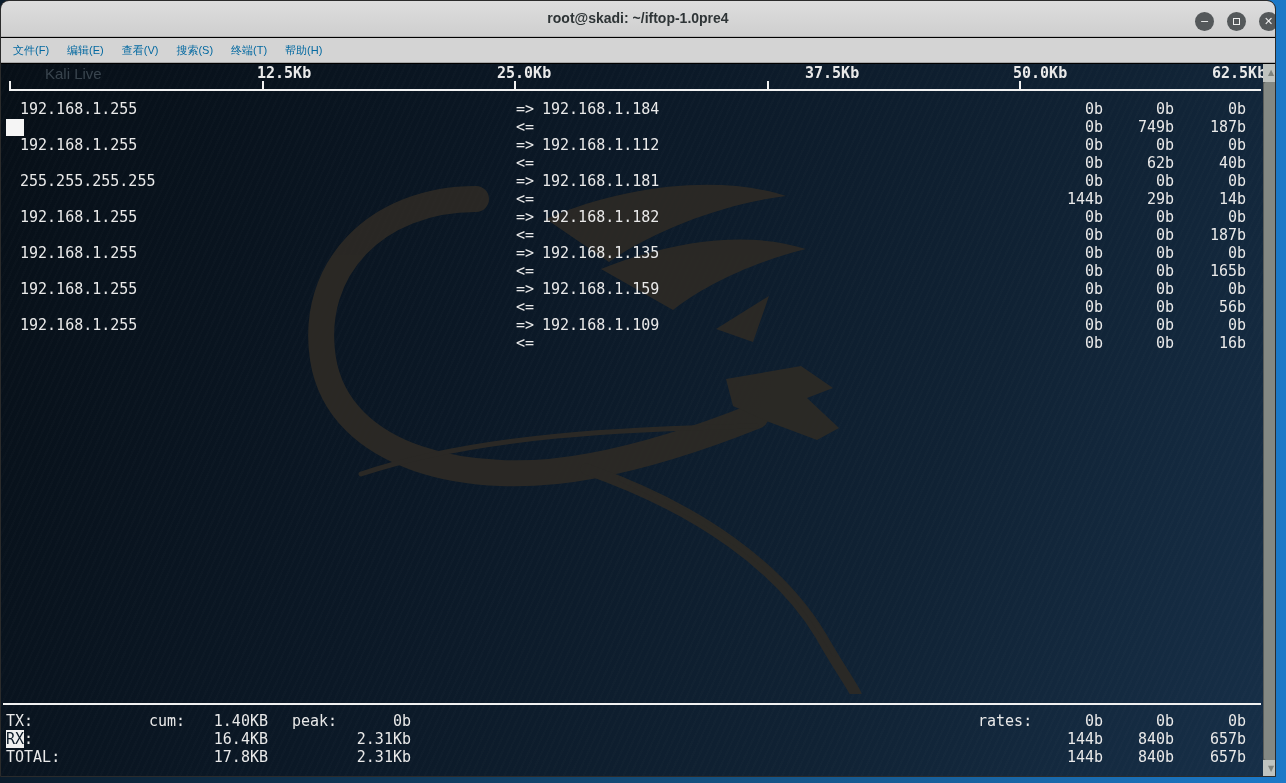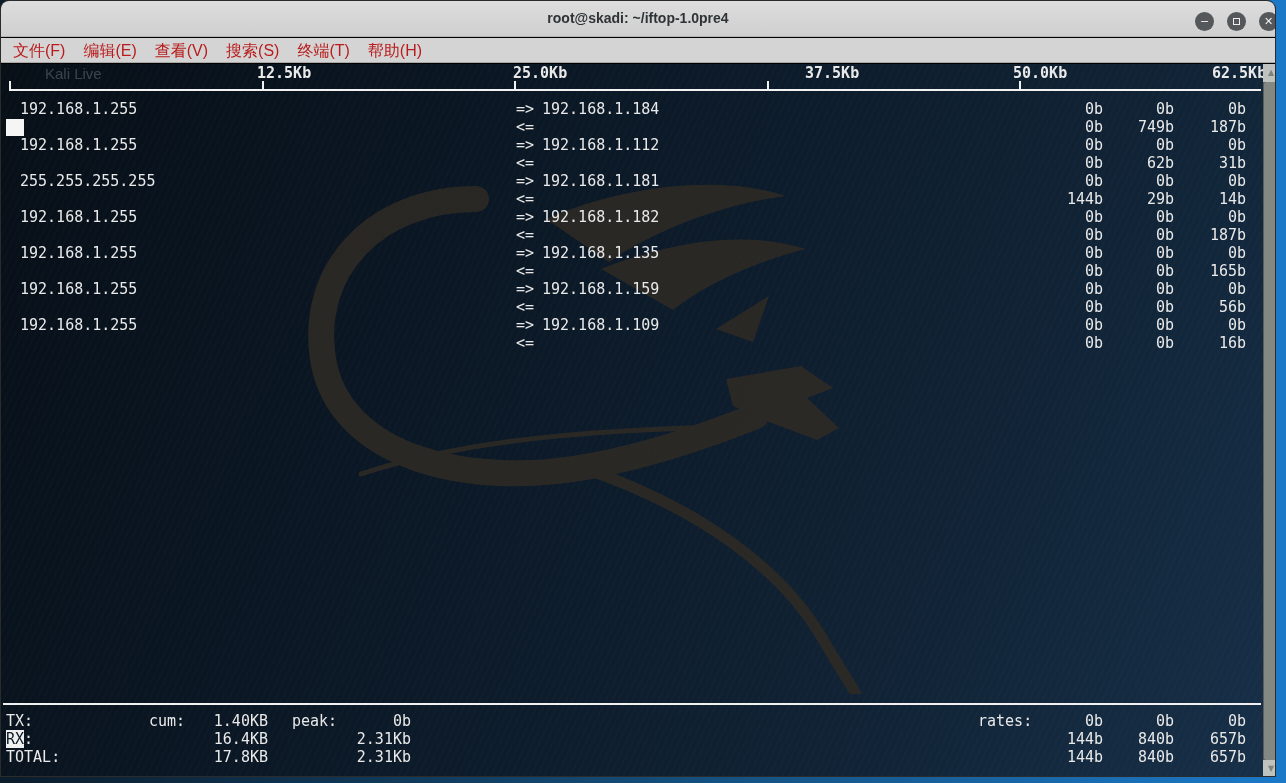--- a/index.html
+++ b/index.html
@@ -35,21 +35,21 @@
   }
   .btn-min { left:1194px; }
   .btn-max { left:1226px; }
   .btn-close { left:1258px; }
   .maxsq { display:inline-block; width:7px; height:7px; border:1.5px solid #efefef; margin-top:5px; }
   
   .menubar {
     position:absolute; left:0; top:37px; width:100%; height:25px;
     background:#d4d4d4; border-bottom:1px solid #a8a8a8;
     display:flex; align-items:center; padding-left:3px;
-    font-family:"Liberation Sans", sans-serif; font-size:16px; color:#b91c1c;
+    font-family:"Liberation Sans", sans-serif; font-size:11px; color:#0369a1;
   }
   .menu-item { padding:0 9px; height:25px; line-height:25px; }
   
   .terminal {
     position:absolute; left:0; top:63px; width:1286px; height:714px;
     background:
       repeating-linear-gradient(115deg, rgba(255,255,255,0.012) 0 2px, rgba(0,0,0,0) 2px 6px),
       linear-gradient(115deg,#070f17 0%,#0b1826 38%,#102234 70%,#173049 100%);
     color:#e9e9e9; font-size:15px;
   }
@@ -130,21 +130,21 @@
         <path d="M 245,45 C 330,8 425,2 485,22 C 420,30 350,58 308,88 Z"></path>
         <path d="M 300,95 C 380,63 452,58 505,75 C 452,88 402,112 372,136 Z"></path>
         <path d="M 415,155 L 468,122 L 452,168 Z"></path>
       </g>
     </svg>
 
     <div class="ghost">Kali Live</div>
 
     <div>
       <span class="scale-label" style="left:256px">12.5Kb</span>
-      <span class="scale-label" style="left:512px">25.0Kb</span>
+      <span class="scale-label" style="left:496px">25.0Kb</span>
       <span class="scale-label" style="left:804px">37.5Kb</span>
       <span class="scale-label" style="left:1012px">50.0Kb</span>
       <span class="scale-label" style="left:1211px">62.5Kb</span>
       <div class="ruler-line"></div>
       <div class="tick" style="left:8px"></div>
       <div class="tick" style="left:261px"></div>
       <div class="tick" style="left:513px"></div>
       <div class="tick" style="left:766px"></div>
       <div class="tick" style="left:1018px"></div>
     </div>
@@ -169,21 +169,21 @@
           <span class="dir">=&gt;</span>
           <span class="dst">192.168.1.112</span>
           <span class="v c1">0b</span>
           <span class="v c2">0b</span>
           <span class="v c3">0b</span>
         </div>
         <div class="tline" style="top: 90px;">
           <span class="dir">&lt;=</span>
           <span class="v c1">0b</span>
           <span class="v c2">62b</span>
-          <span class="v c3">31b</span>
+          <span class="v c3">40b</span>
         </div>
         <div class="tline" style="top: 108px;">
           <span class="src">255.255.255.255</span>
           <span class="dir">=&gt;</span>
           <span class="dst">192.168.1.181</span>
           <span class="v c1">0b</span>
           <span class="v c2">0b</span>
           <span class="v c3">0b</span>
         </div>
         <div class="tline" style="top: 126px;">

